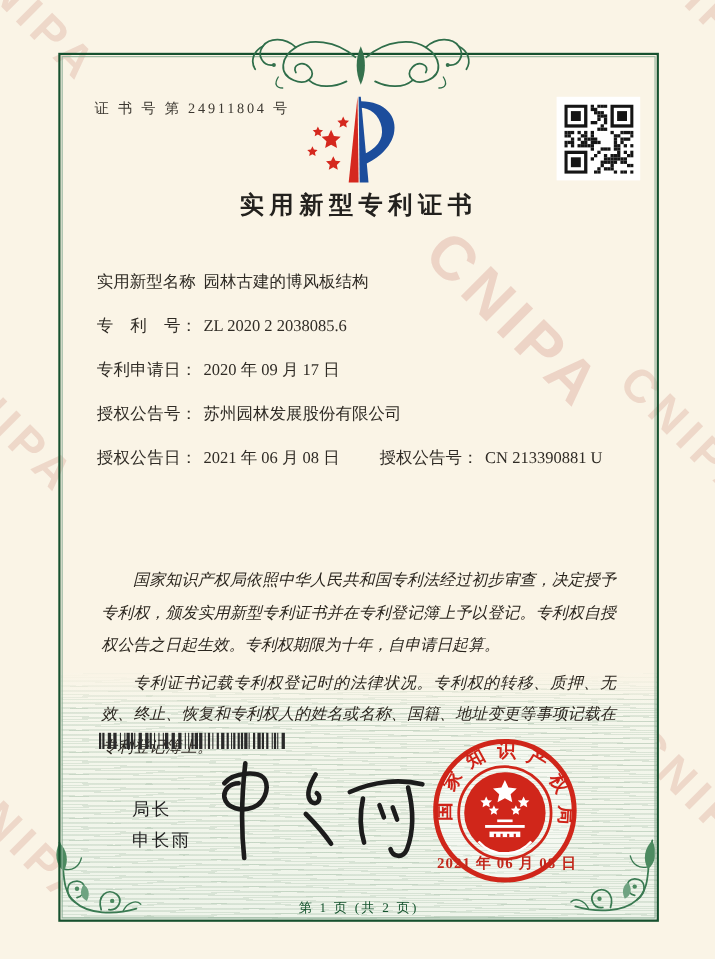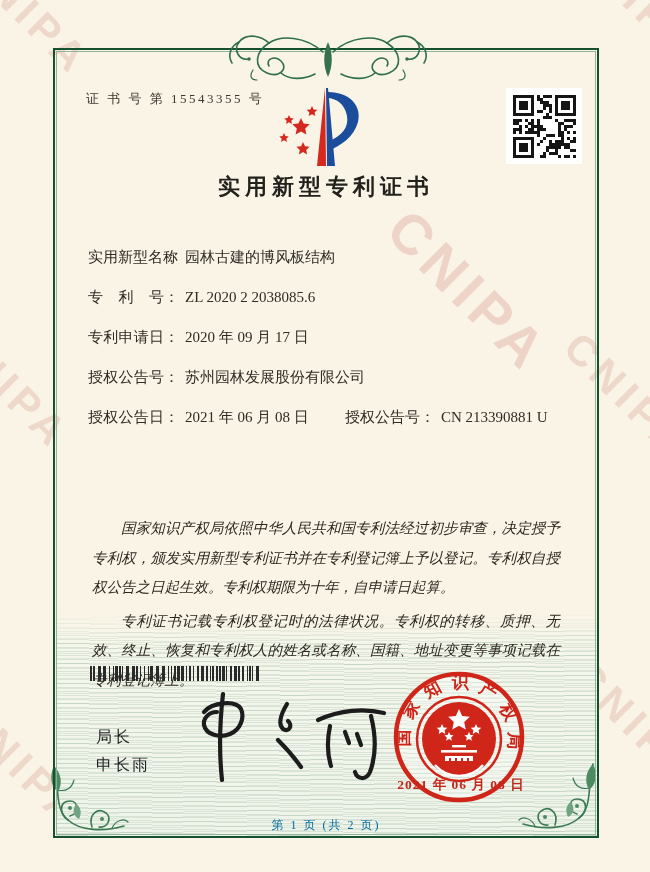--- a/index.html
+++ b/index.html
@@ -48,33 +48,33 @@
   .flabel{display:inline-block;width:76px;text-align:justify;text-align-last:justify;}
   .fcolon{display:inline-block;margin-right:6px;}
   .pair2{position:absolute;left:257px;top:0;}
 
   .paras{position:absolute;left:88px;top:510px;width:476px;font-size:14.5px;
          line-height:29.5px;color:#2b261f;text-align:justify;font-style:italic;z-index:6;}
   .paras p{margin:4px;text-indent:2em;}
 
   .barcode{position:absolute;left:90px;top:666px;z-index:6;}
 
-  .director{position:absolute;left:96px;top:727px;z-index:6;
+  .director{position:absolute;left:120px;top:727px;z-index:6;
             font-family:"Liberation Sans","DejaVu Sans",sans-serif;
             font-size:16px;color:#1f1f1f;letter-spacing:2px;}
   .director div{line-height:20px;margin-bottom:8px;}
 
   .signature{position:absolute;left:190px;top:680px;z-index:6;}
 
   .seal{position:absolute;left:391px;top:669px;z-index:7;}
   .seal-date{position:absolute;left:396px;top:776px;width:130px;text-align:center;
              font-size:13.5px;font-weight:bold;color:#c2271b;letter-spacing:1px;z-index:8;}
 
   .footer{position:absolute;left:53px;top:817px;width:546px;text-align:center;
-          font-size:12px;color:#0369a1;letter-spacing:2px;z-index:6;}
+          font-size:12px;color:#14532d;letter-spacing:2px;z-index:6;}
 </style>
 </head>
 <body>
 
 <div class="page">
 
   <div class="wm wm1">CNIPA</div>
   <div class="wm wm2">CNIPA</div>
   <div class="wm wm3">CNIPA</div>
   <div class="wm wm4">CNIPA</div>
@@ -128,21 +128,21 @@
       <path d="M46,77 C42,64 52,57 60,63 C66,68 62,78 53,77"></path>
       <path d="M12,40 C20,42 26,38 28,30" stroke-width="1.2"></path>
       <path d="M66,78 C70,70 78,68 82,72" stroke-width="1.2"></path>
     </g>
     <path d="M8,16 C3,26 5,37 12,42 C17,33 15,23 8,16 Z" fill="#4c8a60"></path>
     <path d="M30,54 C26,60 27,66 33,69 C36,63 35,57 30,54 Z" fill="#6fa381"></path>
     <circle cx="24" cy="58" r="2" fill="#4c8a60"></circle>
     <circle cx="56" cy="69" r="2" fill="#4c8a60"></circle>
   </svg>
 
-  <div class="cert-no">证 书 号 第 15543355 号</div>
+  <div class="cert-no">证 书 号 第 24911804 号</div>
 
   <svg class="logo" width="100" height="88" viewBox="0 0 100 88">
     <g fill="#d5281e">
       <path d="M29,34 l2.6,5.6 6.1,0.7 -4.5,4.2 1.2,6 -5.4,-3 -5.4,3 1.2,-6 -4.5,-4.2 6.1,-0.7 Z"></path>
       <path d="M40,22 l1.6,3.4 3.7,0.4 -2.7,2.6 0.7,3.6 -3.3,-1.8 -3.3,1.8 0.7,-3.6 -2.7,-2.6 3.7,-0.4 Z"></path>
       <path d="M17,31 l1.4,3 3.3,0.4 -2.4,2.3 0.6,3.2 -2.9,-1.6 -2.9,1.6 0.6,-3.2 -2.4,-2.3 3.3,-0.4 Z"></path>
       <path d="M12,49 l1.4,3 3.3,0.4 -2.4,2.3 0.6,3.2 -2.9,-1.6 -2.9,1.6 0.6,-3.2 -2.4,-2.3 3.3,-0.4 Z"></path>
       <path d="M31,58 l2,4.2 4.6,0.5 -3.4,3.2 0.9,4.5 -4.1,-2.3 -4.1,2.3 0.9,-4.5 -3.4,-3.2 4.6,-0.5 Z"></path>
       <polygon points="45,82 53,4 54,82"></polygon>
     </g>

